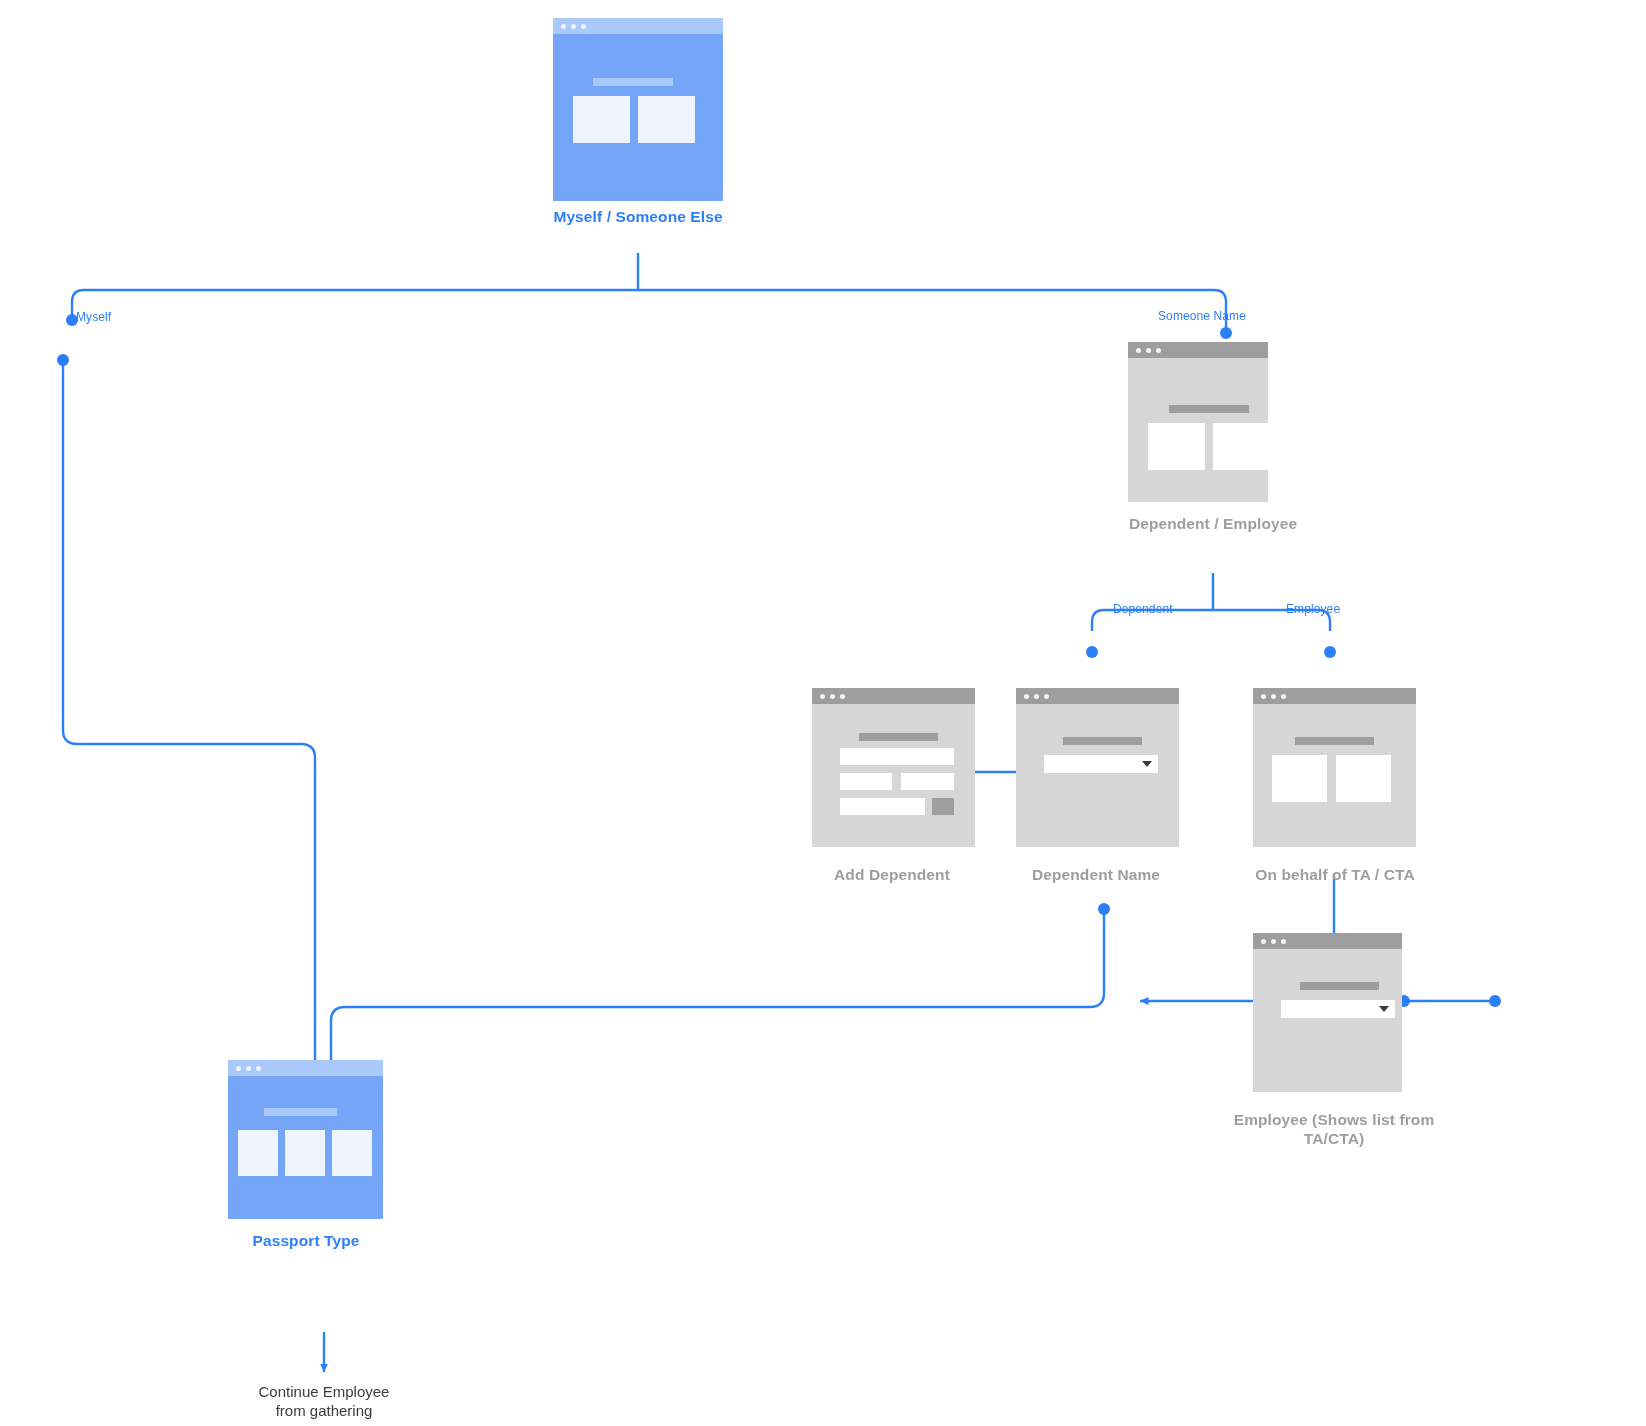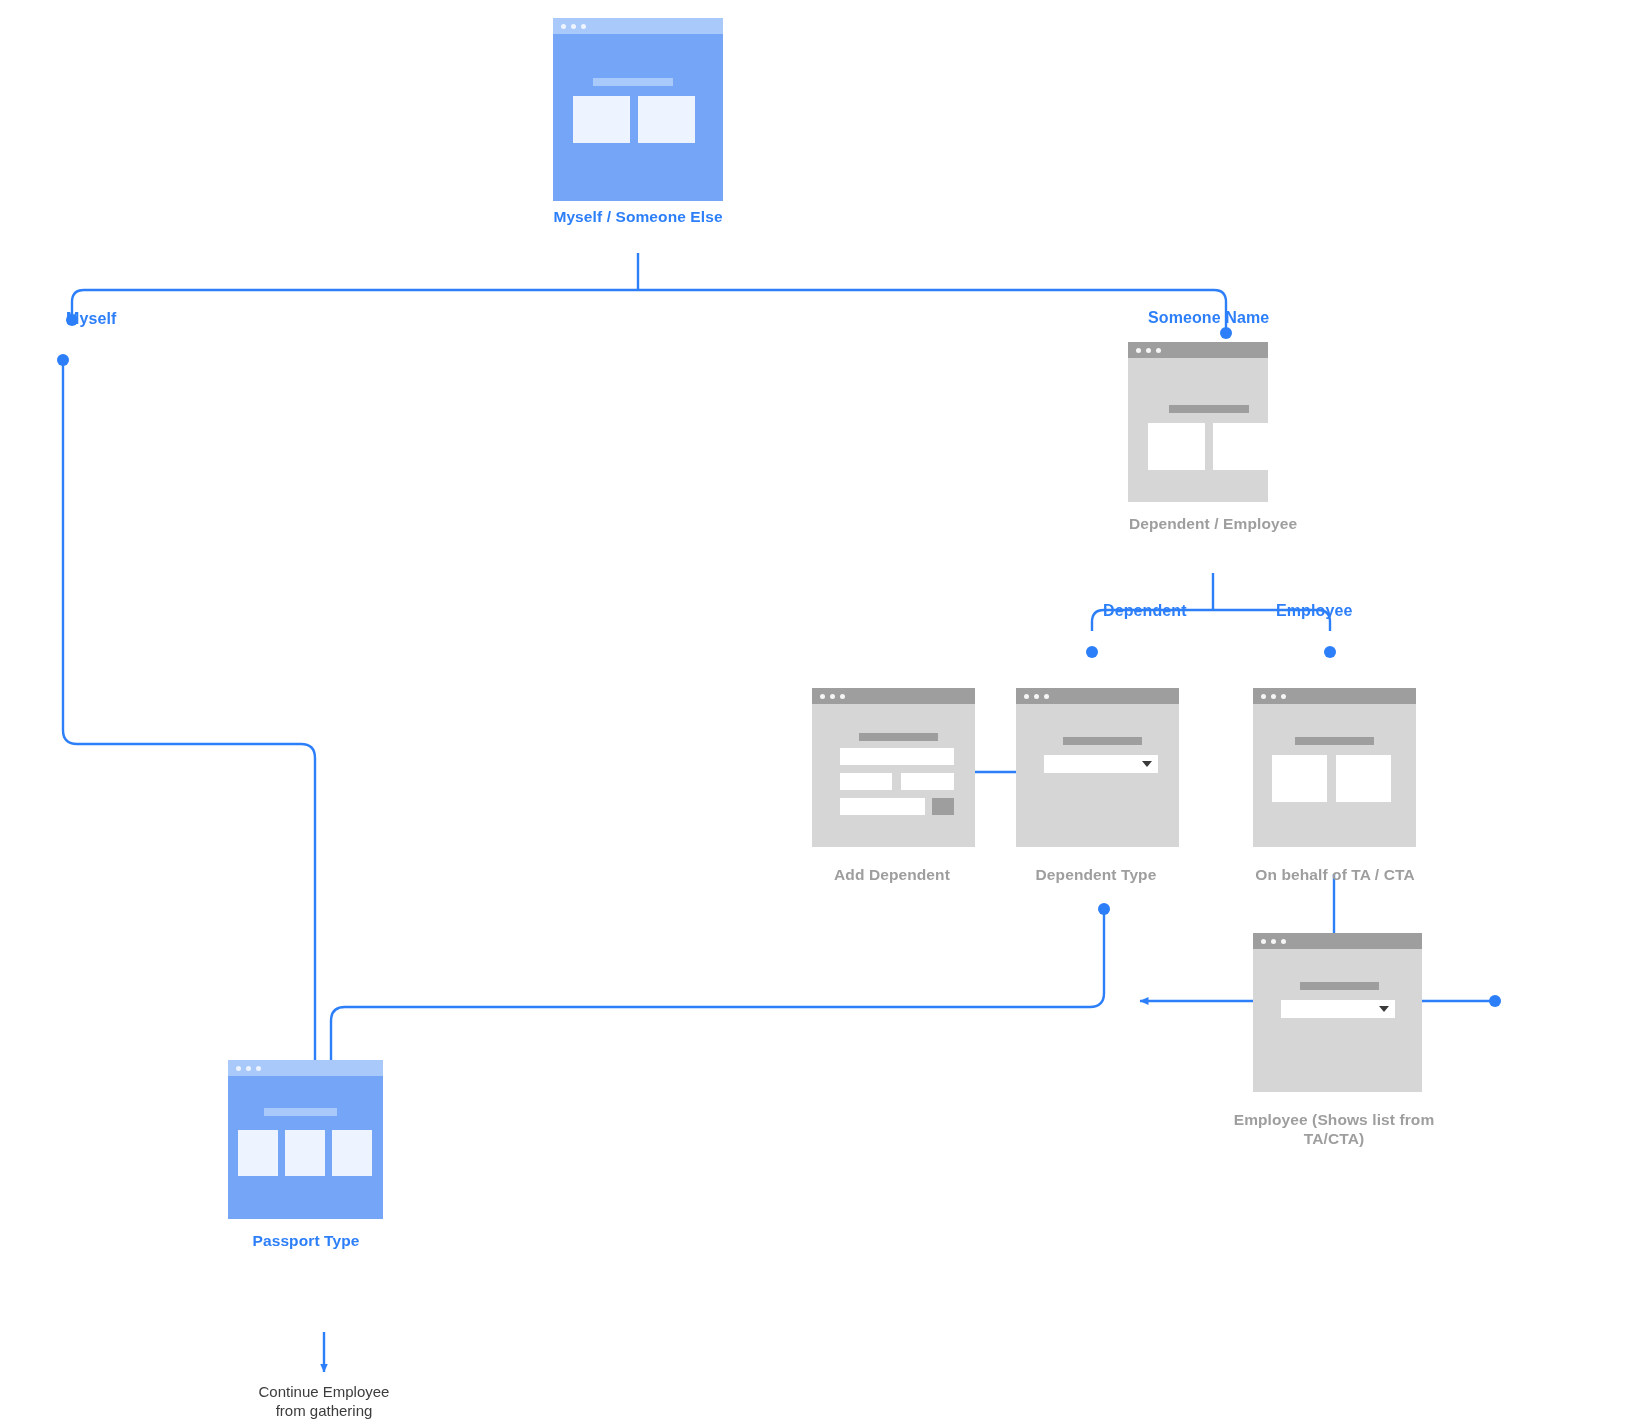--- a/index.html
+++ b/index.html
@@ -84,25 +84,26 @@
     font-size: 15.5px;
     font-weight: bold;
     line-height: 1.22;
     letter-spacing: .1px;
   }
   .caption.blue-cap { color: #2d7ff9; }
   .caption.grey-cap { color: #9e9e9e; }
 
   .edge-label {
     position: absolute;
-    font-size: 16px;
-    font-weight: bold;
+    font-size: 12px;
+    font-weight: normal;
     color: #2d7ff9;
     white-space: nowrap;
     letter-spacing: .1px;
+    margin-left: 10px;
   }
 
   .terminal-note {
     position: absolute;
     text-align: center;
     font-size: 15px;
     color: #3c3c3c;
     line-height: 1.28;
   }
 
@@ -215,40 +216,40 @@
         <span class="dot"></span>
         <span class="dot"></span>
         <span class="dot"></span>
       </div>
       <div class="body" style="height:143px;">
         <div class="bar" style="left:47px; top:33px; width:79px; height:8px;"></div>
         <div class="box" style="left:28px; top:51px; width:114px; height:18px;"></div>
         <div class="caret" style="left:126px; top:57px;"></div>
       </div>
     </div>
-    <div class="caption grey-cap" style="left:-20px; top:178px; width:200px;">Dependent Type</div>
+    <div class="caption grey-cap" style="left:-20px; top:178px; width:200px;">Dependent Name</div>
   </div>
 
   <div class="node" style="left:1253px; top:688px; width:163px;">
     <div class="screen grey">
       <div class="titlebar">
         <span class="dot"></span>
         <span class="dot"></span>
         <span class="dot"></span>
       </div>
       <div class="body" style="height:143px;">
         <div class="bar" style="left:42px; top:33px; width:79px; height:8px;"></div>
         <div class="box" style="left:19px; top:51px; width:55px; height:47px;"></div>
         <div class="box" style="left:83px; top:51px; width:55px; height:47px;"></div>
       </div>
     </div>
     <div class="caption grey-cap" style="left:-18px; top:178px; width:200px;">On behalf of TA / CTA</div>
   </div>
 
-  <div class="node" style="left:1253px; top:933px; width:169px;">
+  <div class="node" style="left:1253px; top:933px; width:149px;">
     <div class="screen grey">
       <div class="titlebar">
         <span class="dot"></span>
         <span class="dot"></span>
         <span class="dot"></span>
       </div>
       <div class="body" style="height:143px;">
         <div class="bar" style="left:47px; top:33px; width:79px; height:8px;"></div>
         <div class="box" style="left:28px; top:51px; width:114px; height:18px;"></div>
         <div class="caret" style="left:126px; top:57px;"></div>

